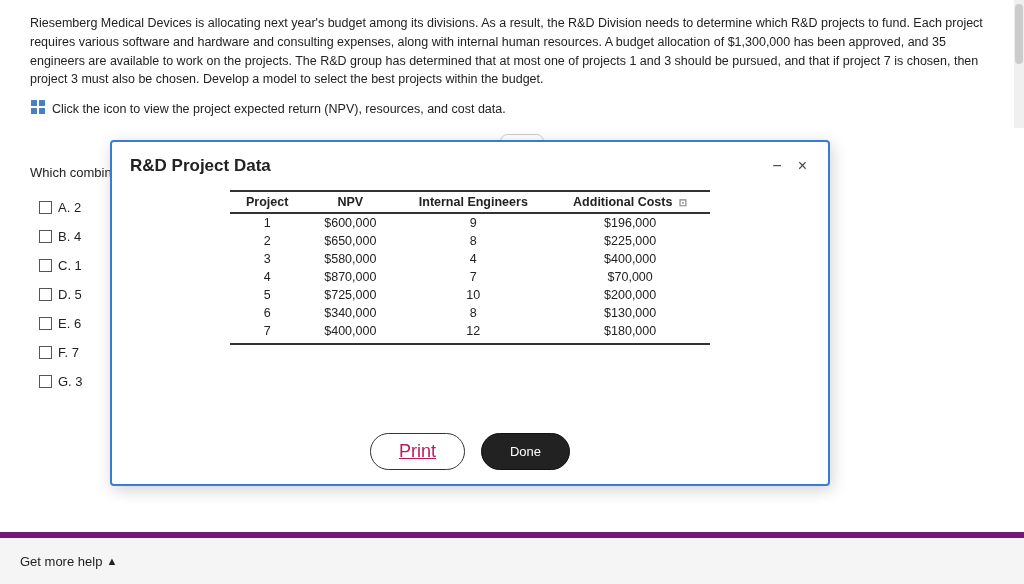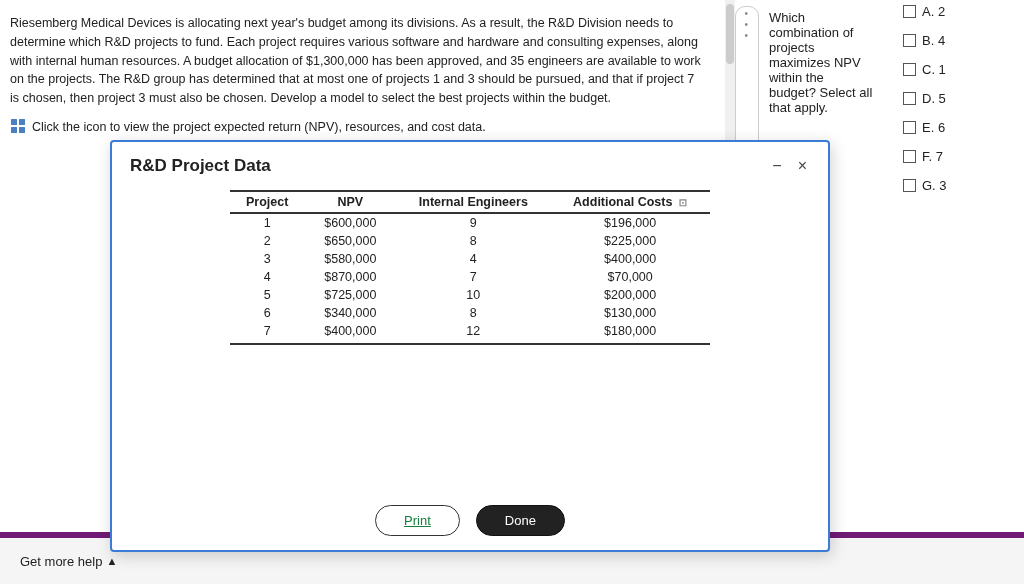--- a/index.html
+++ b/index.html
@@ -11,21 +11,22 @@
       min-height: 584px;
       position: relative;
       overflow: hidden;
     }
 
     .main-container {
       background: #fff;
       width: 1024px;
       min-height: 584px;
       display: flex;
-      flex-direction: row;
+      flex-direction: column;
+      padding-left: 20px;
     }
 
     .top-section {
       padding: 14px 16px 10px 10px;
       border-bottom: none;
       position: relative;
     }
 
     .problem-text {
       font-size: 12.5px;
@@ -111,21 +112,21 @@
       font-size: 13px;
       color: #222;
     }
 
     
     .modal-overlay {
       position: absolute;
       top: 140px;
       left: 110px;
       width: 720px;
-      height: 412px;
+      height: 346px;
       background: #fff;
       border: 2px solid #3a7bd5;
       border-radius: 4px;
       box-shadow: 2px 4px 16px rgba(0,0,0,0.18);
       z-index: 10;
       display: flex;
       flex-direction: column;
     }
 
     .modal-header {
@@ -220,23 +221,23 @@
       justify-content: center;
       gap: 16px;
       padding: 10px 0 14px 0;
     }
 
     .btn-print {
       padding: 7px 28px;
       border: 1.5px solid #333;
       background: #fff;
       border-radius: 20px;
-      font-size: 13px;
-      cursor: pointer;
-      color: #15803d;
+      font-size: 18px;
+      cursor: pointer;
+      color: #be185d;
       text-decoration: underline;
     }
 
     .btn-done {
       padding: 7px 28px;
       border: 1.5px solid #111;
       background: #222;
       border-radius: 20px;
       font-size: 13px;
       cursor: pointer;

